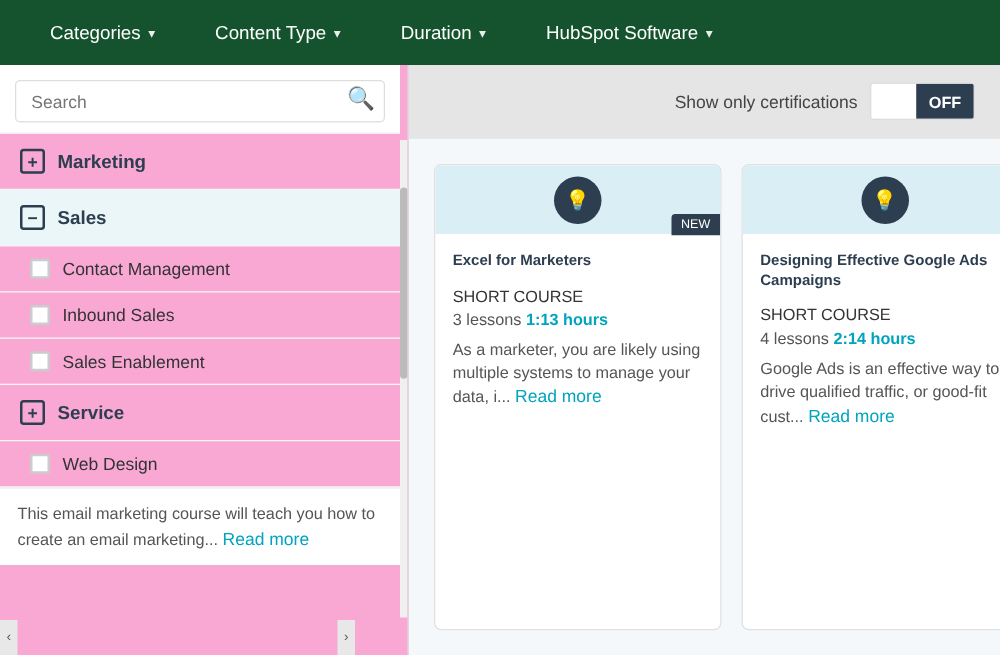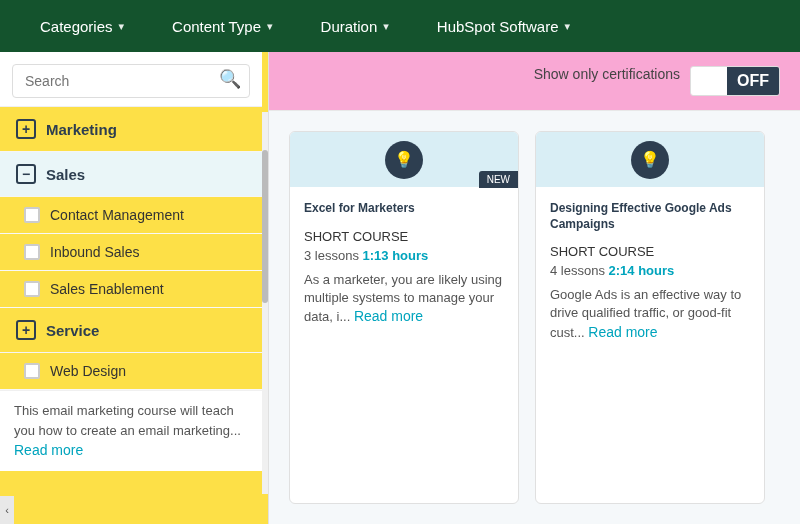--- a/index.html
+++ b/index.html
@@ -107,23 +107,24 @@
     }
 
     
     .content-area {
       flex: 1;
       display: flex;
       flex-direction: column;
       overflow: hidden;
     }
     .content-top-bar {
-      background: #f9a8d4;
+      background: #e5e5e5;
       padding: 14px 20px;
       display: flex;
+      align-items: center;
       justify-content: flex-end;
       border-bottom: 1px solid #e8e8e8;
     }
     .cert-label {
       font-size: 14px;
       color: #444;
       margin-right: 10px;
     }
     .toggle-container {
       display: flex;
@@ -133,21 +134,21 @@
       overflow: hidden;
     }
     .toggle-white {
       width: 36px;
       height: 28px;
       background: #fff;
     }
     .toggle-off {
       background: #2d3e50;
       color: #fff;
-      font-size: 16px;
+      font-size: 13px;
       font-weight: bold;
       padding: 6px 10px;
       height: 28px;
       display: flex;
       align-items: center;
     }
 
     
     .cards-grid {
       flex: 1;
@@ -237,24 +238,24 @@
     }
     .read-more {
       color: #00a4bd;
       cursor: pointer;
       text-decoration: none;
       font-size: 14px;
     }
 
     .sidebar-wrapper {
       position: relative;
-      width: 269px;
+      width: 327px;
       height: 472px;
       overflow: hidden;
-      background: #fde047;
+      background: #f9a8d4;
       border-right: 1px solid #e0e0e0;
     }
 
     .sidebar-inner {
       position: absolute;
       top: 0;
       left: 0;
       right: 6px;
       height: 100%;
       display: flex;

